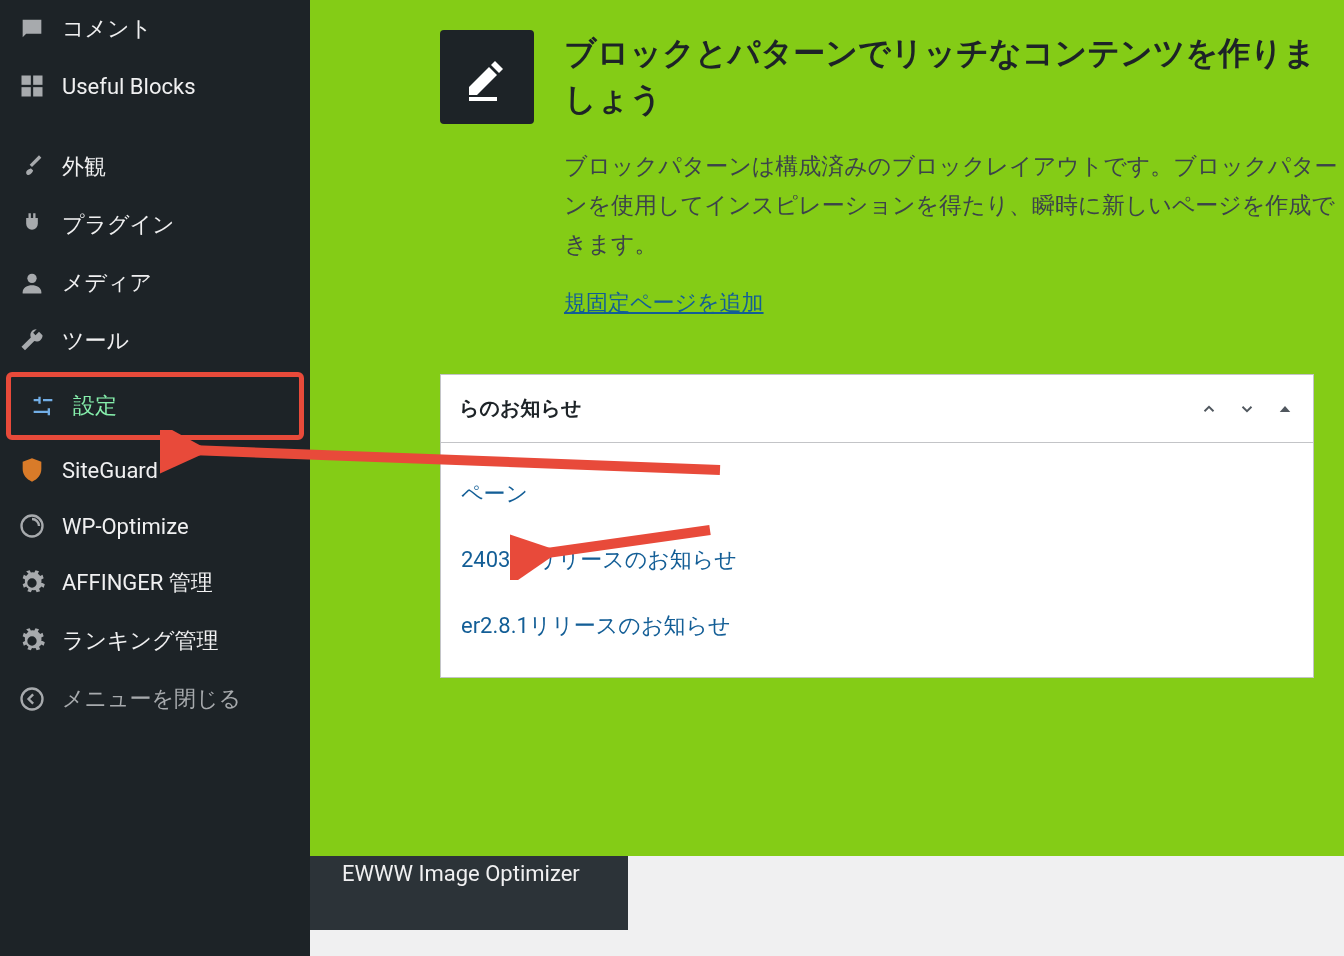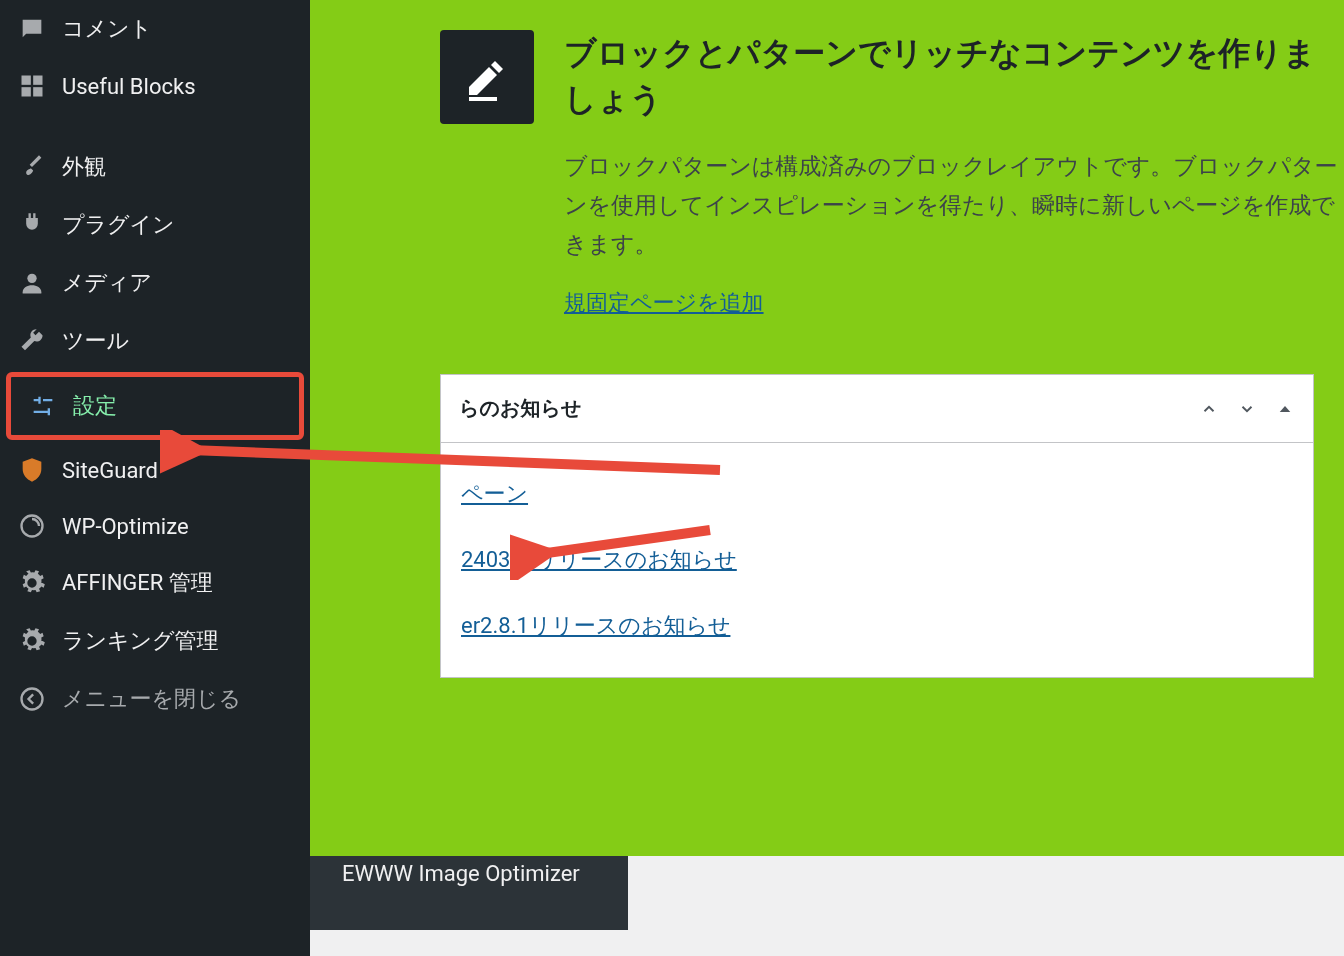--- a/index.html
+++ b/index.html
@@ -127,21 +127,20 @@
   .panel-title { font-size: 20px; font-weight: 600; color: #1d2327; }
   .panel-ctrls { display: flex; gap: 18px; align-items: center; }
   .pc-btn { width: 20px; height: 20px; display:flex;align-items:center;justify-content:center; cursor:pointer;}
   .pc-btn svg { width: 18px; height: 18px; fill: none; stroke: #50575e; stroke-width: 2.5; }
   .panel-body { padding: 18px 20px; }
   .news-link {
     font-size: 22px;
     color: #135e96;
     cursor: pointer;
     padding: 18px 0;
-    text-decoration: underline;
   }
   
   .arrow-svg { position: absolute; pointer-events: none; }
 </style>
 </head>
 <body>
 
 <div class="sidebar">
   <div class="side-item">
     <span class="side-icon">

